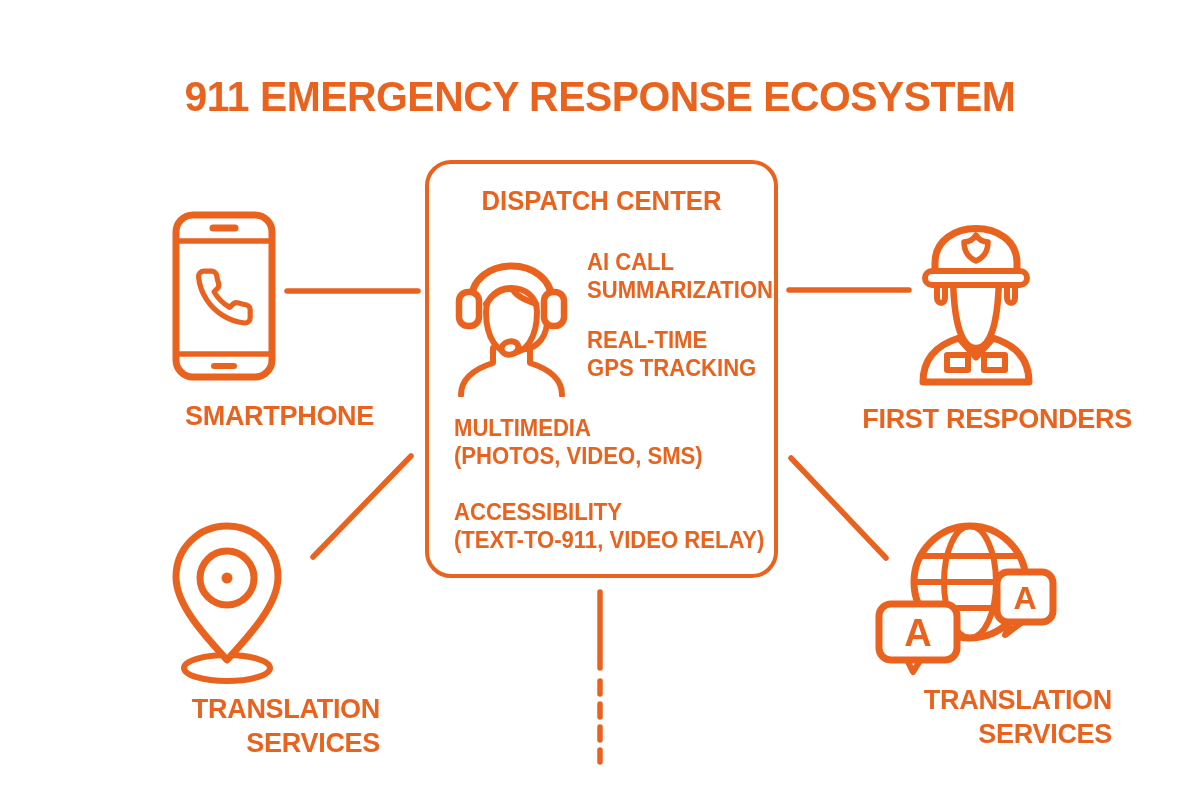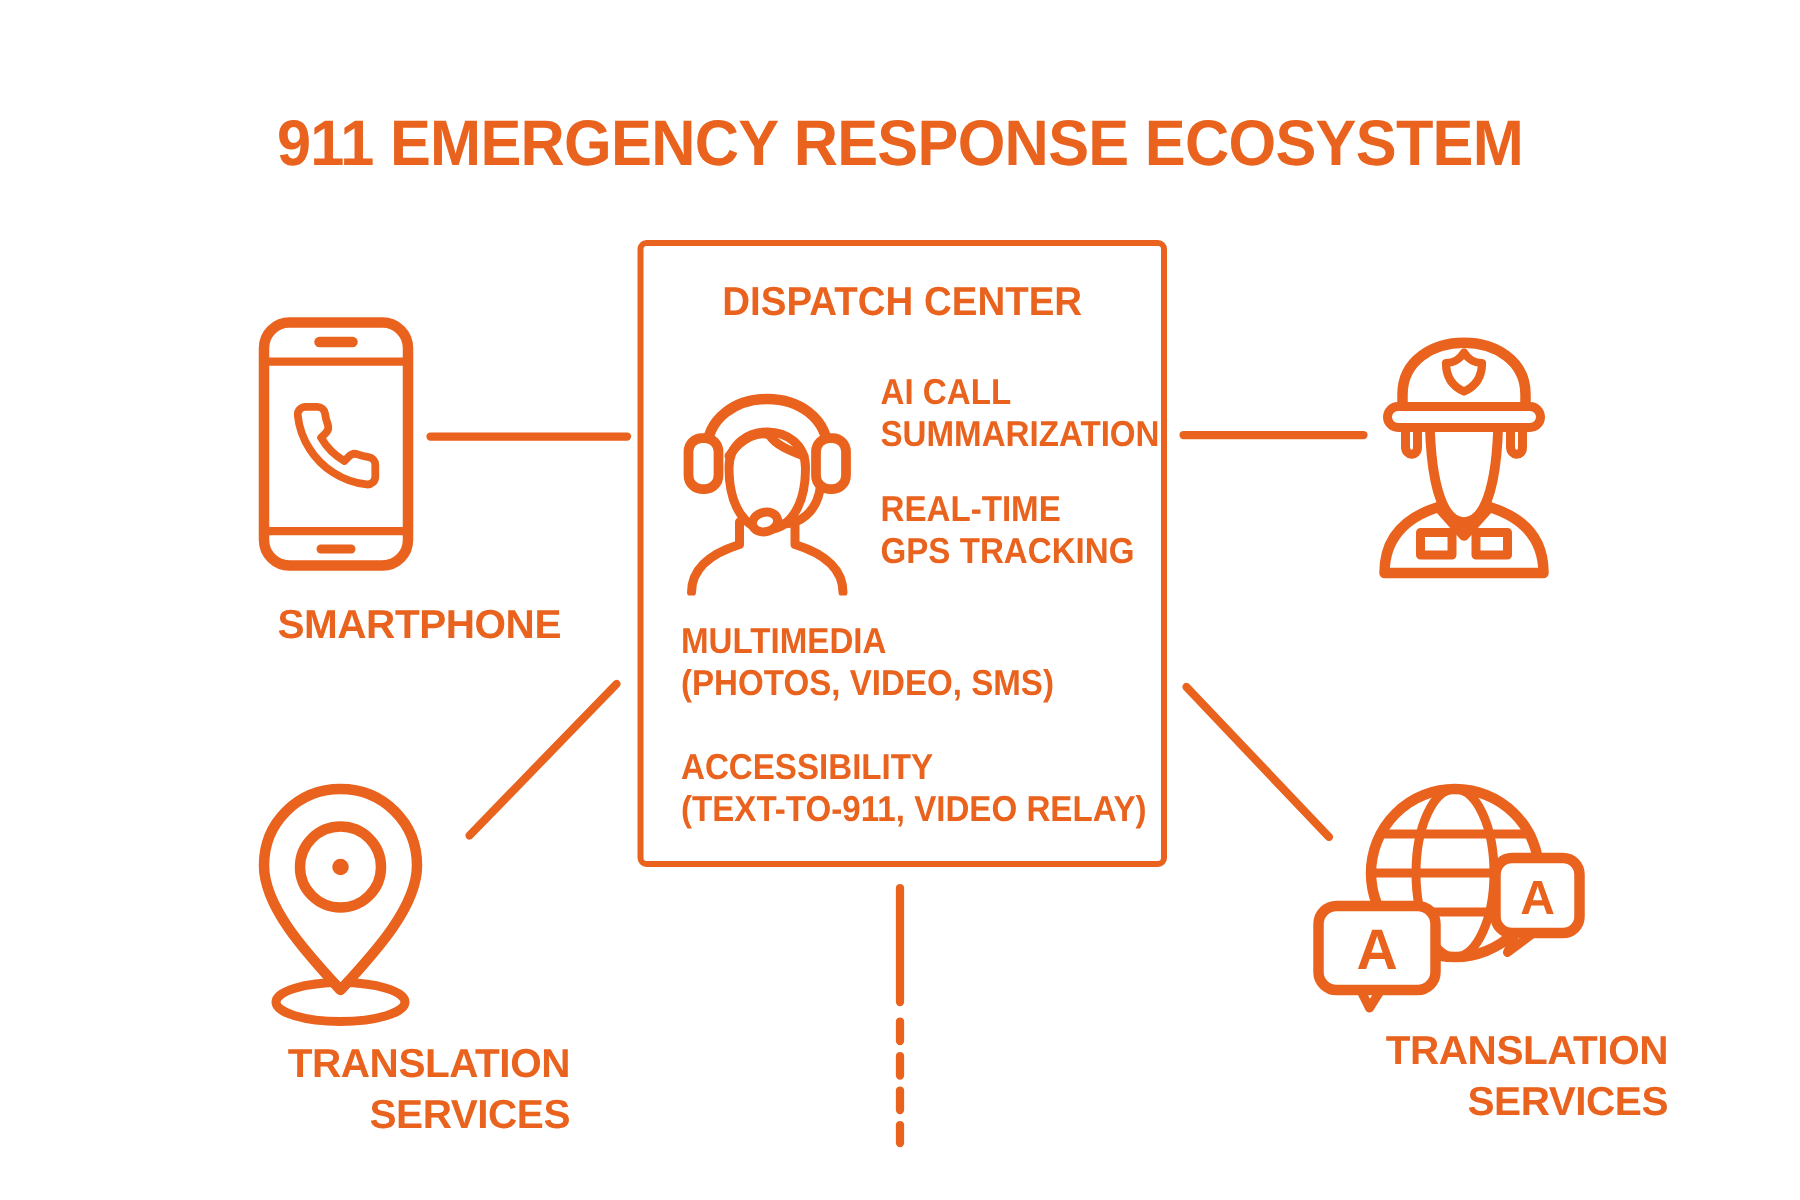--- a/index.html
+++ b/index.html
@@ -15,21 +15,21 @@
     font-size:43px;font-weight:bold;letter-spacing:-0.5px;
     transform:scaleX(0.95);transform-origin:50% 0;white-space:nowrap;
   }
   .abs{position:absolute;}
   .node-label{
     position:absolute;width:300px;text-align:right;font-size:27px;font-weight:bold;
     line-height:34px;letter-spacing:-0.3px;white-space:nowrap;
   }
   .dispatch-box{
     position:absolute;left:425px;top:140px;width:353px;height:418px;
-    border:4.5px solid #E9631F;border-radius:6px;box-sizing:border-box;background:#ffffff;
+    border:4.5px solid #E9631F;border-radius:26px;box-sizing:border-box;background:#ffffff;
   }
   .dispatch-heading{
     position:absolute;left:0;top:22px;width:100%;text-align:center;
     font-size:27px;font-weight:bold;line-height:31px;
     transform:scaleX(0.95);transform-origin:50% 0;white-space:nowrap;
   }
   .feature{
     position:absolute;font-size:24px;font-weight:bold;line-height:28px;
     transform:scaleX(0.92);transform-origin:0 0;white-space:nowrap;
   }
@@ -109,20 +109,21 @@
     <rect class="stroke" stroke-width="6" x="87" y="140" width="21" height="15"></rect>
 
     <path class="wfill" stroke-width="6.5" d="M56 56 C56 102 63 133 79 133 C95 133 102 102 102 56 Z"></path>
 
     <path class="wfill" stroke-width="7" d="M38 48 C38 2 120 2 120 48 L120 58 L38 58 Z"></path>
     <path class="stroke" stroke-width="6" d="M40 70 L40 83 C40 89 48 90 48 83 L48 70"></path>
     <path class="stroke" stroke-width="6" d="M110 70 L110 83 C110 89 118 90 118 83 L118 70"></path>
     <rect class="wfill" stroke-width="6" x="28" y="56" width="102" height="14" rx="7"></rect>
     <path class="wfill" stroke-width="5.5" d="M79 20 C82 25 87 27 91 27 C91 35 88 42 79 46 C70 42 67 35 67 27 C71 27 76 25 79 20 Z"></path>
   </svg>
+  <div class="node-label" style="left:832px;top:382px">FIRST RESPONDERS</div>
 
   <svg class="abs" style="left:166px;top:500px" width="122" height="165" viewBox="0 0 122 165">
     <ellipse class="stroke" stroke-width="6" cx="61" cy="148" rx="43" ry="13"></ellipse>
     <path class="wfill" stroke-width="7" d="M61 6 C89 6 112 28 112 57 C112 85 83 116 61 140 C39 116 10 85 10 57 C10 28 33 6 61 6 Z"></path>
     <circle class="stroke" stroke-width="7" cx="61" cy="58" r="27"></circle>
     <circle cx="61" cy="58" r="5.5" fill="currentColor"></circle>
   </svg>
   <div class="node-label" style="left:80px;top:672px">
     <div>TRANSLATION</div>
     <div>SERVICES</div>

